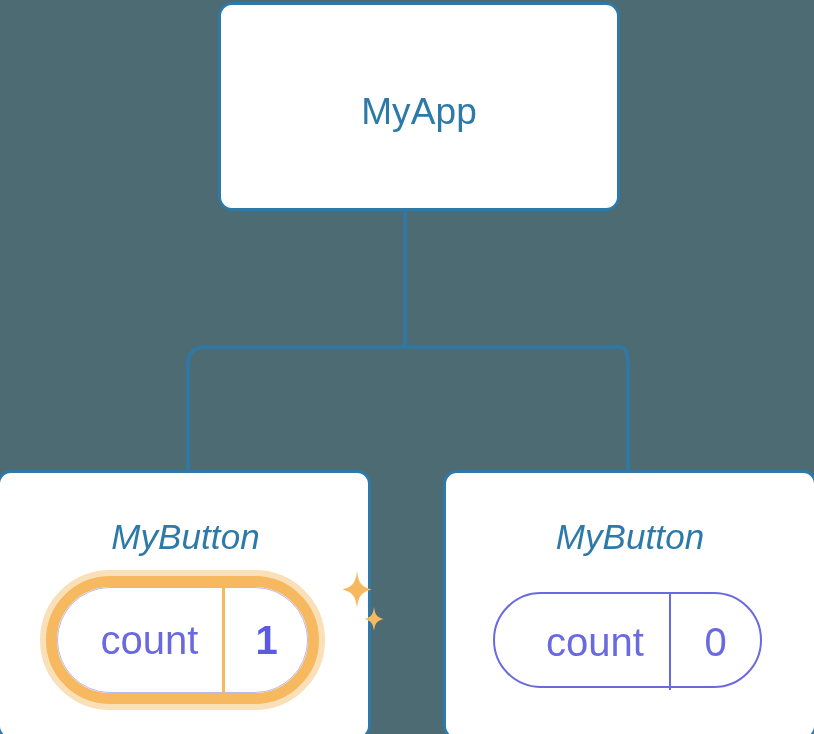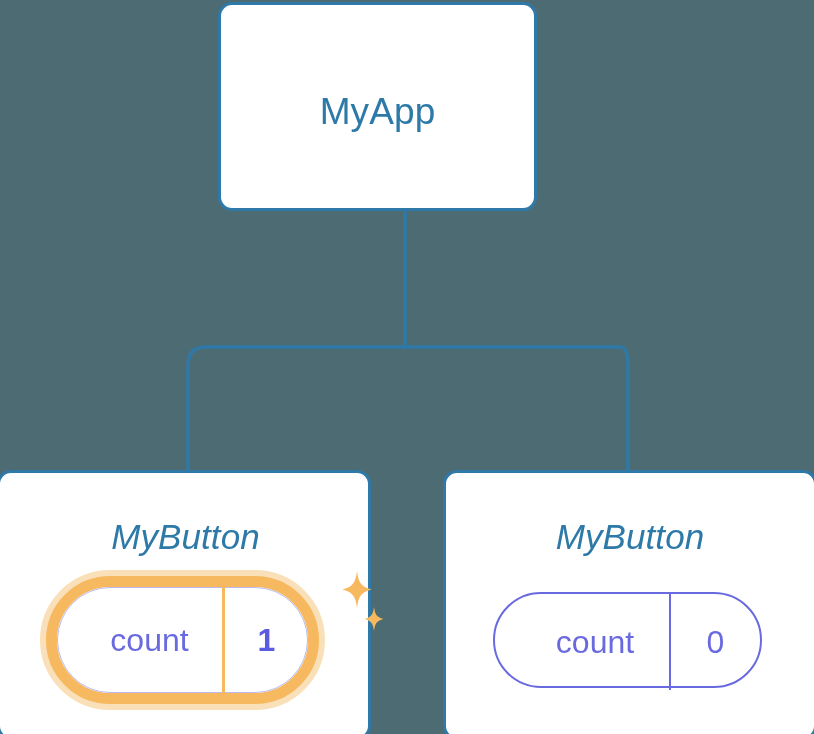--- a/index.html
+++ b/index.html
@@ -42,21 +42,21 @@
     color: #2d79a8;
     font-size: 37px;
     font-weight: 400;
     letter-spacing: 0.1px;
     white-space: nowrap;
   }
   
   #node-root {
     left: 218px;
     top: 2px;
-    width: 319px;
+    width: 402px;
     height: 209px;
   }
   #node-root .node-title {
     top: 86px;
   }
   
   #node-child-0 {
     left: -3px;
     top: 470px;
     width: 374px;
@@ -92,21 +92,21 @@
     box-sizing: border-box;
   }
   .pill-plain {
     border: 2px solid #6a6ae0;
   }
   .pill-key, .pill-val {
     display: flex;
     align-items: center;
     justify-content: center;
     color: #6a6ae0;
-    font-size: 32px;
+    font-size: 40px;
     line-height: 1;
     box-sizing: border-box;
   }
   .pill-plain .pill-key {
     width: 174px;
     padding-left: 26px;
     height: 96px;
   }
   .pill-plain .pill-val {
     width: 91px;

